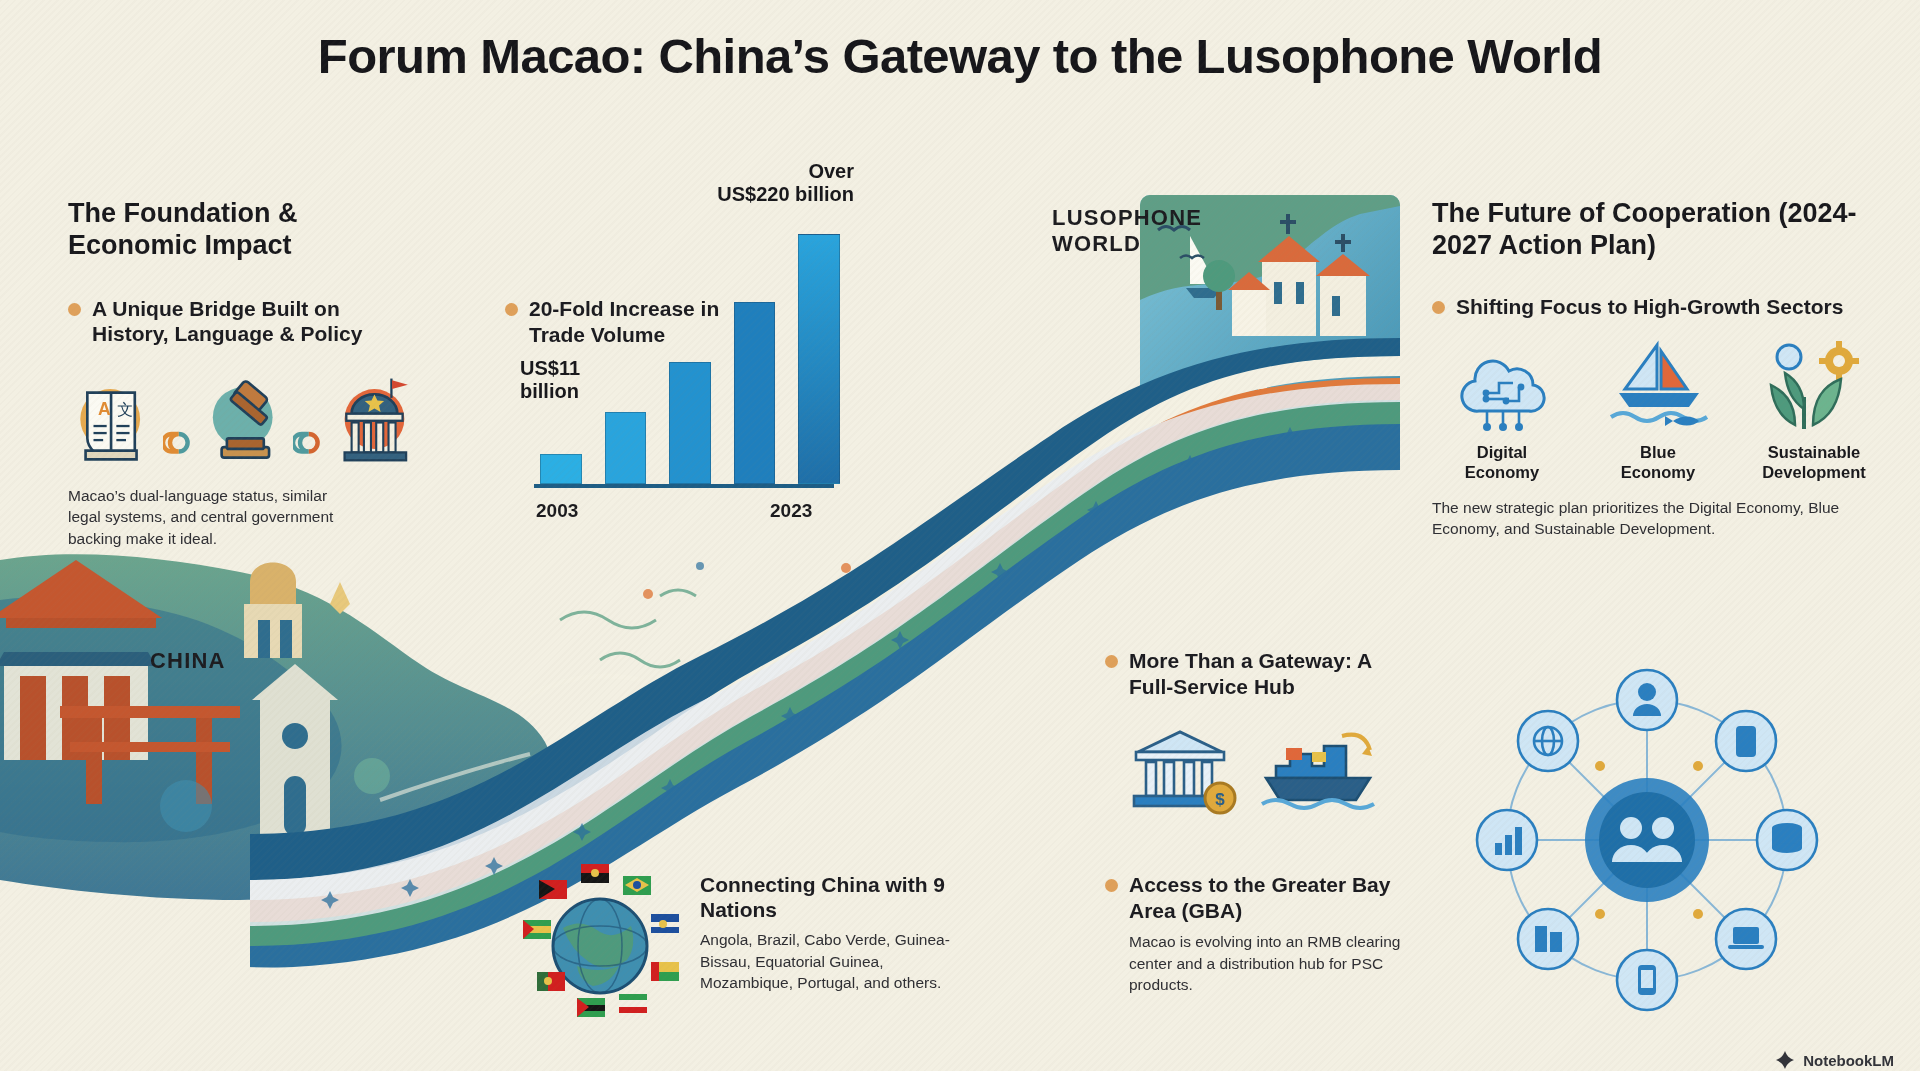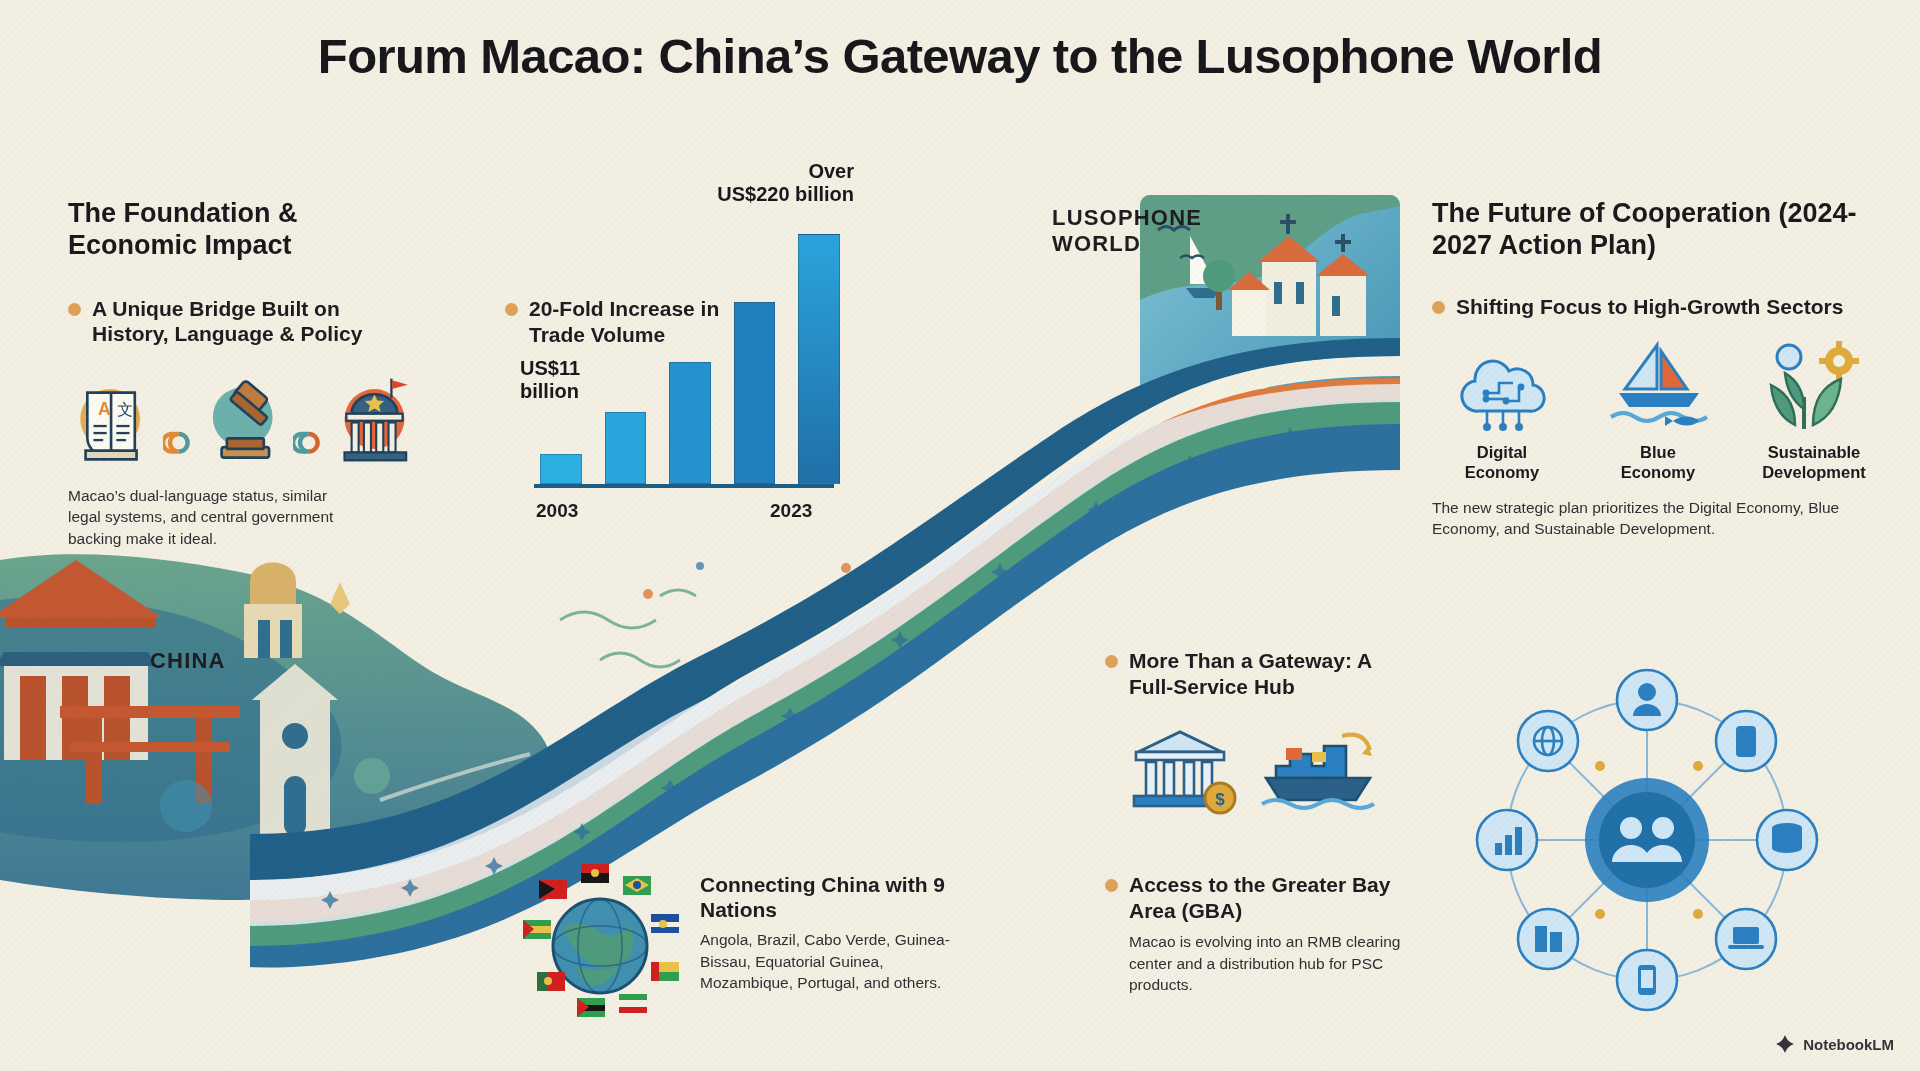--- a/index.html
+++ b/index.html
@@ -80,21 +80,21 @@
   #hub-icons { position: absolute; left: 1128px; top: 722px; z-index: 32; display: flex; gap: 18px; align-items: center; }
 
   
   #nations { position: absolute; left: 700px; top: 872px; width: 280px; z-index: 32; }
   #nations .t { font-size: 21px; font-weight: 700; line-height: 1.2; color: #1b1b20; }
   #nations .d { font-size: 15.5px; line-height: 1.38; color: #2e2e33; margin-top: 7px; }
 
   #gba { position: absolute; left: 1105px; top: 872px; width: 300px; z-index: 32; }
   #gateway { position: absolute; left: 1105px; top: 648px; width: 300px; z-index: 32; }
 
-  #wm { position: absolute; right: 26px; bottom: 16px; z-index: 70;
+  #wm { position: absolute; right: 26px; bottom: 0; z-index: 70;
         display: flex; align-items: center; gap: 7px;
         font-size: 15px; font-weight: 700; color: #33343a; }
 </style>
 </head>
 <body>
 
 <div id="stage">
 
   <svg id="art" viewBox="0 0 1920 1071" preserveAspectRatio="none">
     <defs>

